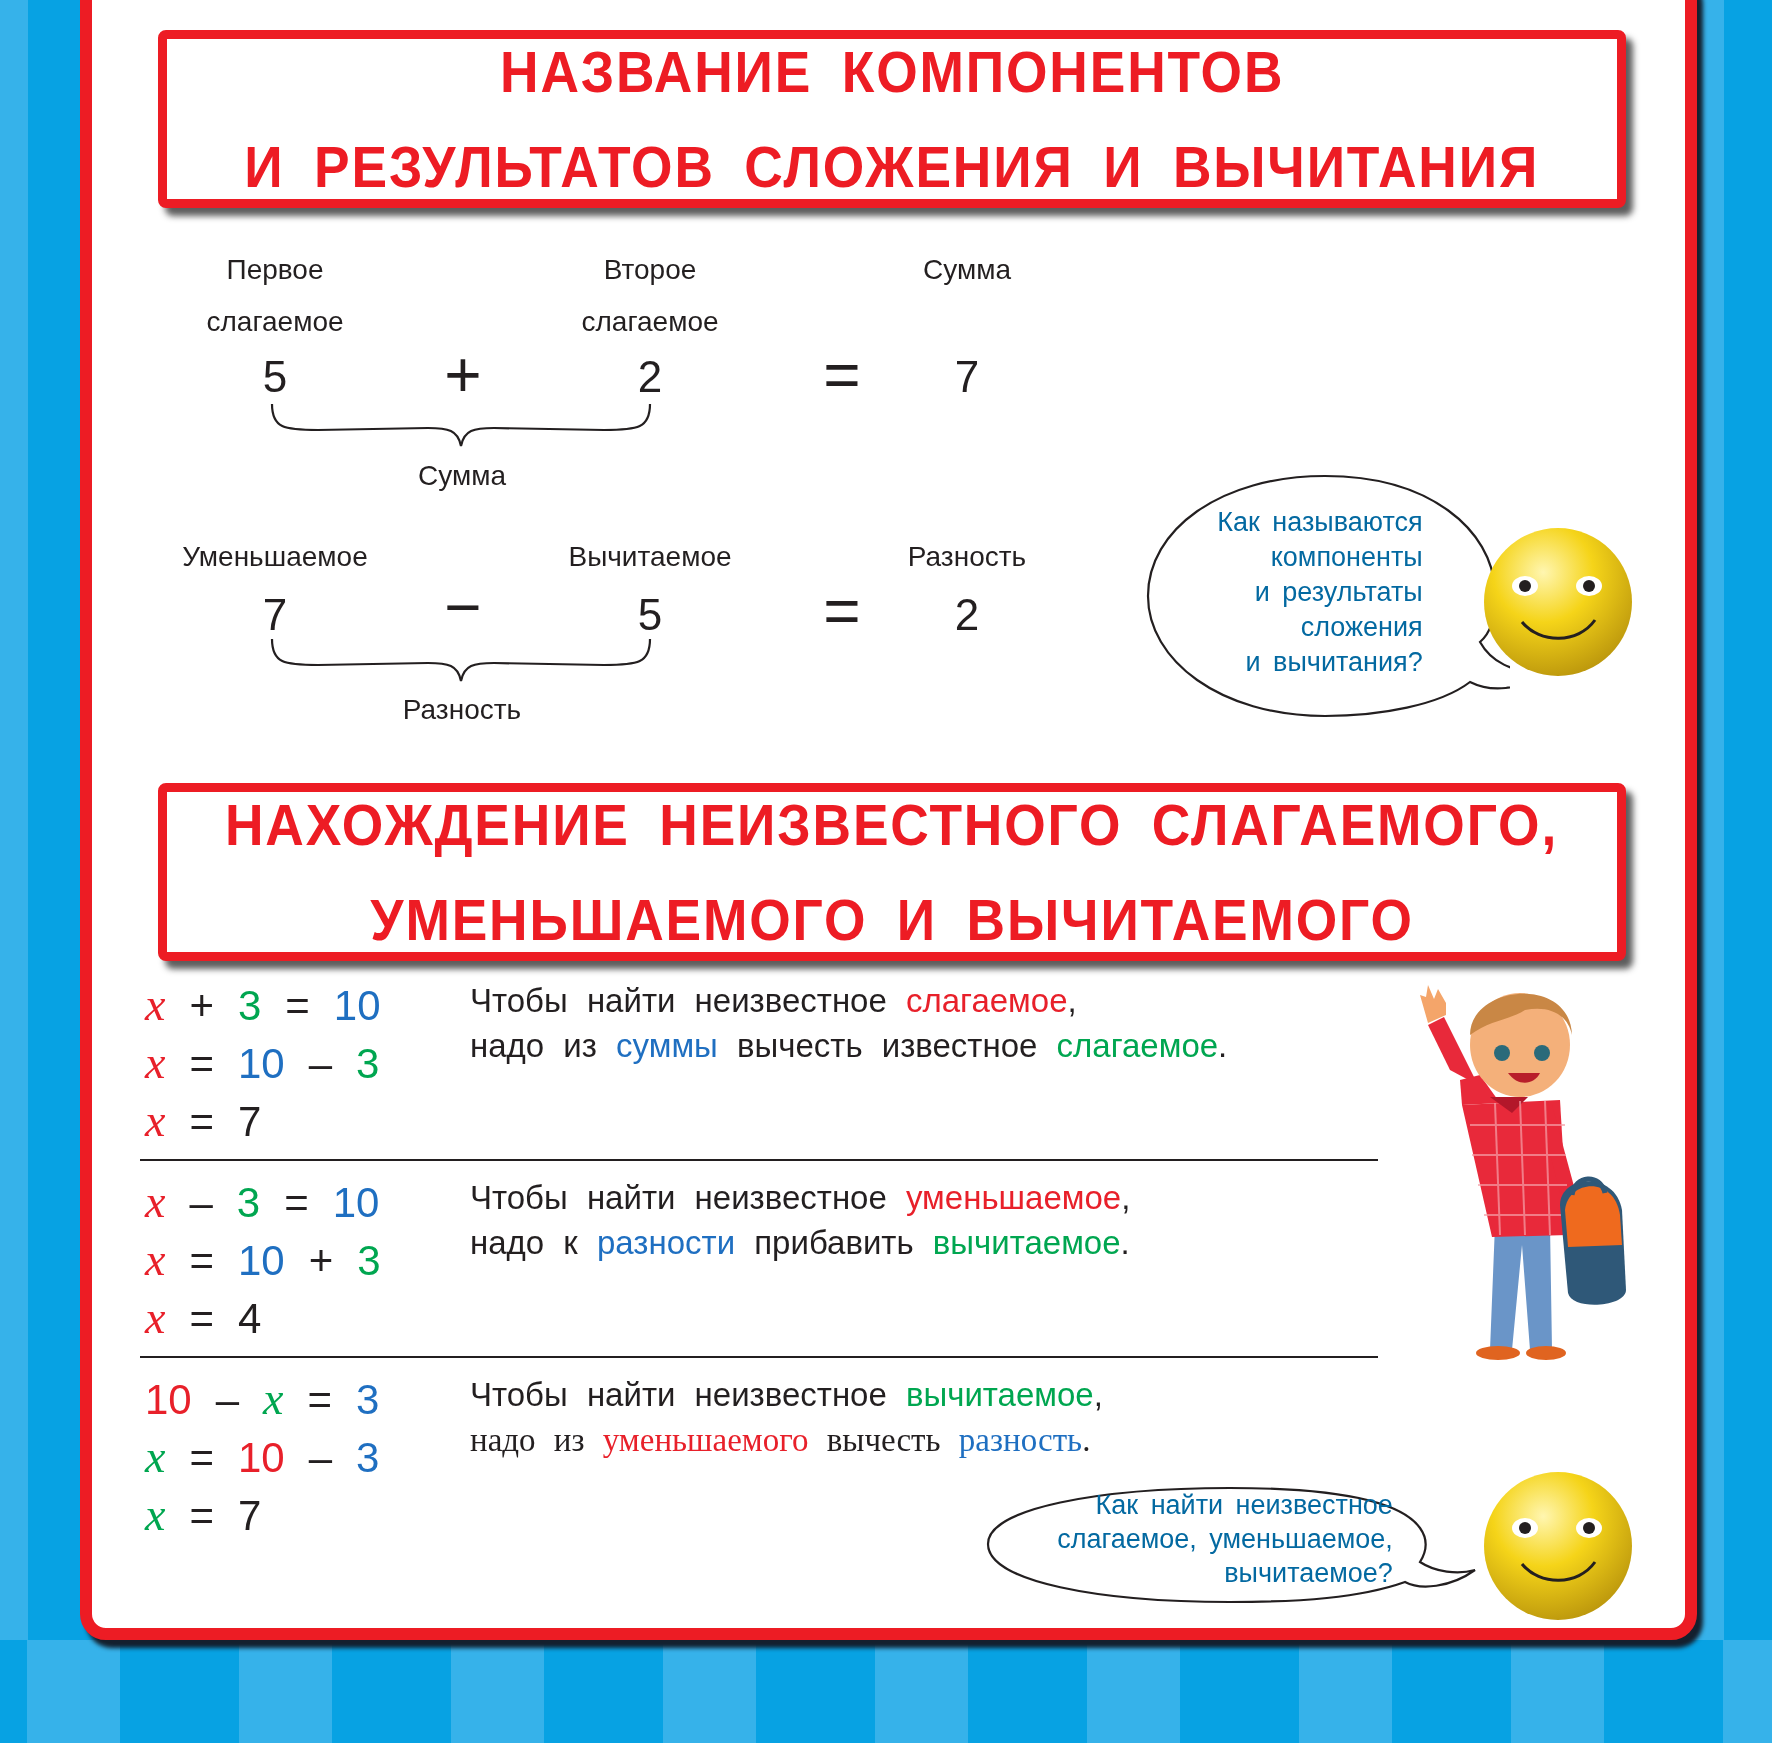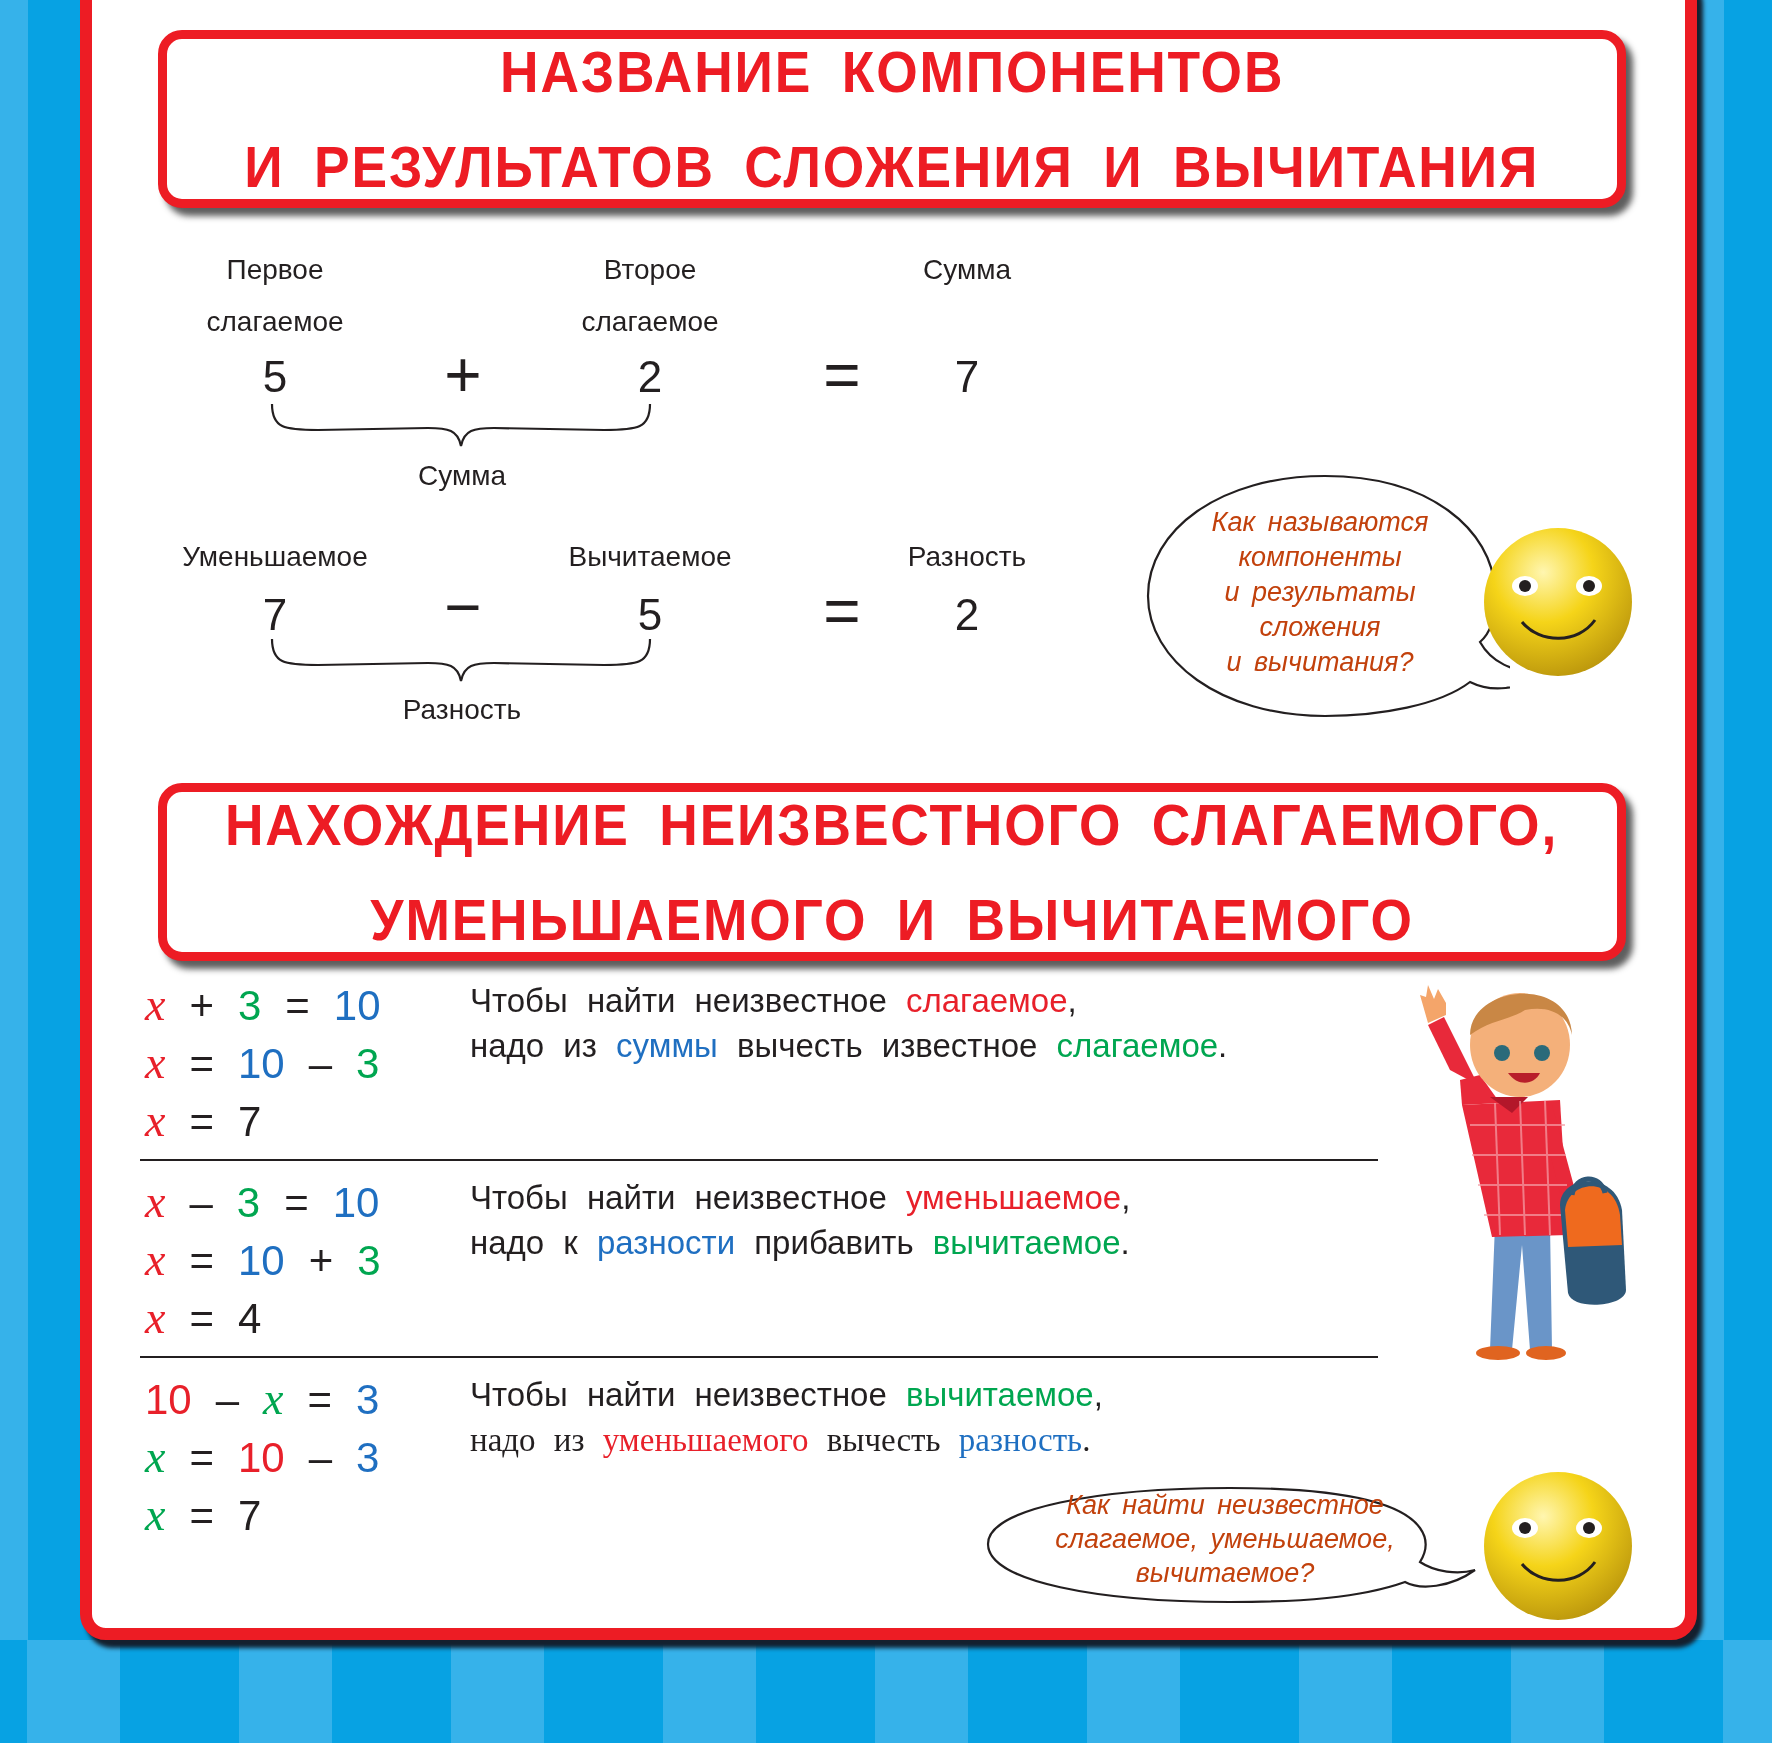--- a/index.html
+++ b/index.html
@@ -19,41 +19,41 @@
       #36b2ea 27px, #36b2ea 120px,
       #07a2e3 120px, #07a2e3 212px);
   }
   .card {
     position: absolute; left: 80px; top: -30px; width: 1593px; height: 1646px;
     background: #fff; border: 12px solid #ed1c24; border-radius: 26px;
     box-shadow: 6px 8px 4px #14202e;
   }
   .title-box {
     position: absolute; left: 158px; width: 1450px;
-    background: #fff; border: 9px solid #ed1c24; border-radius: 24px;
+    background: #fff; border: 9px solid #ed1c24; border-radius: 8px;
     box-shadow: 7px 8px 6px rgba(40,40,40,0.75);
     display: flex; flex-direction: column; align-items: center; justify-content: center; gap: 29px;
   }
   .title-box .line {
     color: #ed1c24; font-weight: bold; font-size: 58px; letter-spacing: 2px;
     word-spacing: 14px; line-height: 66px; white-space: nowrap;
     transform: scaleX(0.92);
   }
   #title1 { top: 30px; height: 160px; }
   #title2 { top: 765px; height: 160px; margin-top: 18px; }
 
   .abs { position: absolute; white-space: nowrap; }
   .lbl { font-size: 28px; line-height: 52px; text-align: center; transform: translateX(-50%); }
   .num { font-size: 44px; transform: translateX(-50%); }
   .op  { font-size: 64px; font-weight: 300; transform: translateX(-50%); }
 
   .bubble { position: absolute; }
   .bubble-text {
-    position: absolute; text-align: center; font-size: 27px; line-height: 35px;
-    word-spacing: 5px; color: #c2410c; transform: translateX(-50%); font-style: italic;
+    position: absolute; text-align: right; font-size: 27px; line-height: 35px;
+    word-spacing: 5px; color: #0369a1; transform: translateX(-50%);
   }
 
   .eq { position: absolute; left: 145px; font-size: 42px; white-space: nowrap; word-spacing: 0; }
   .eq span { display: inline-block; margin-right: 24px; }
   .x { font-family: "Liberation Serif", serif; font-style: italic; font-size: 46px; }
   .red { color: #e8202a; }
   .green { color: #00a650; }
   .blue { color: #1f6fc1; }
   .black { color: #231f20; }
 

